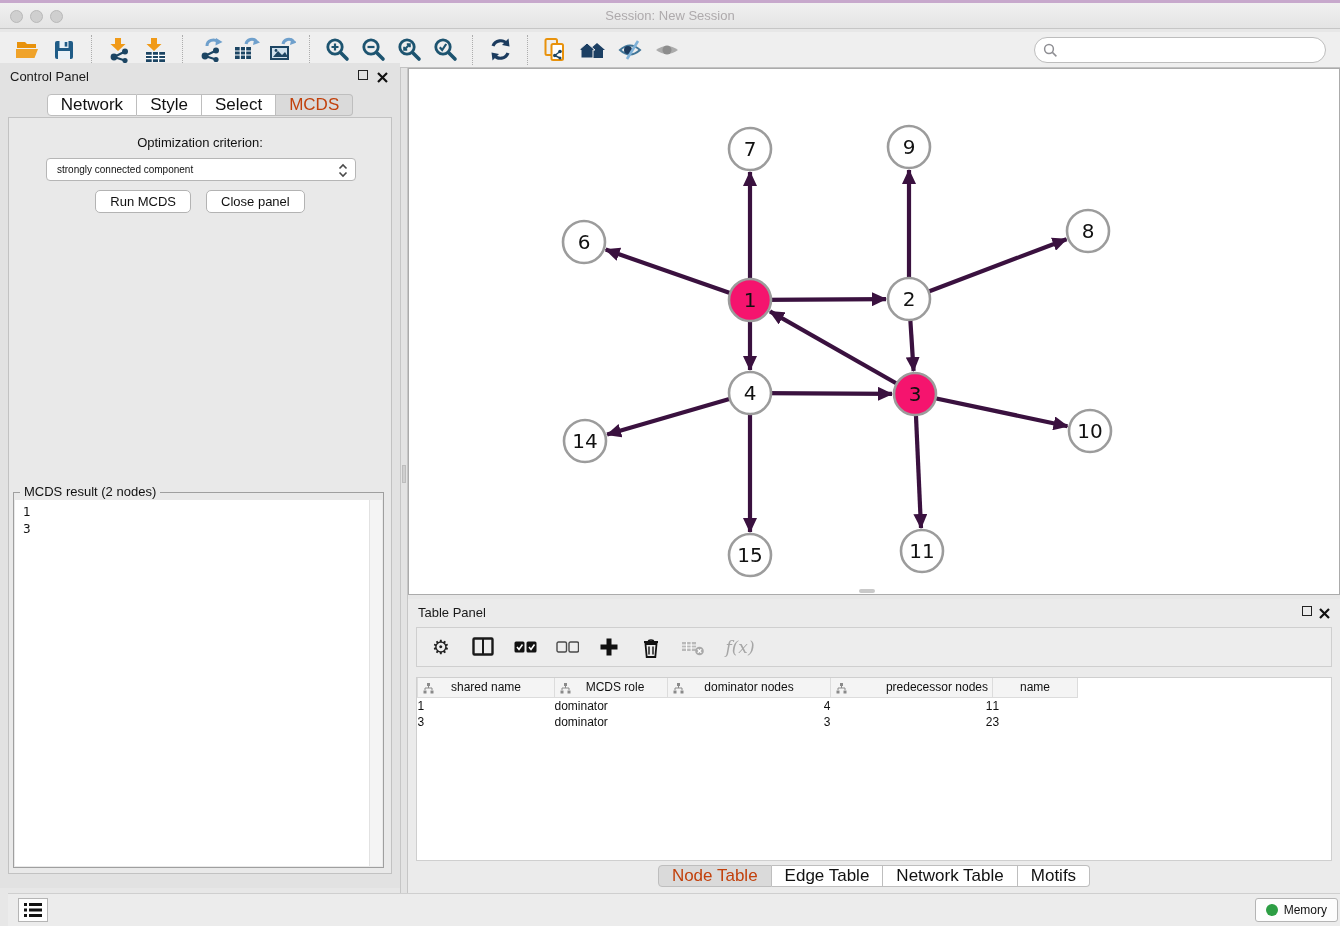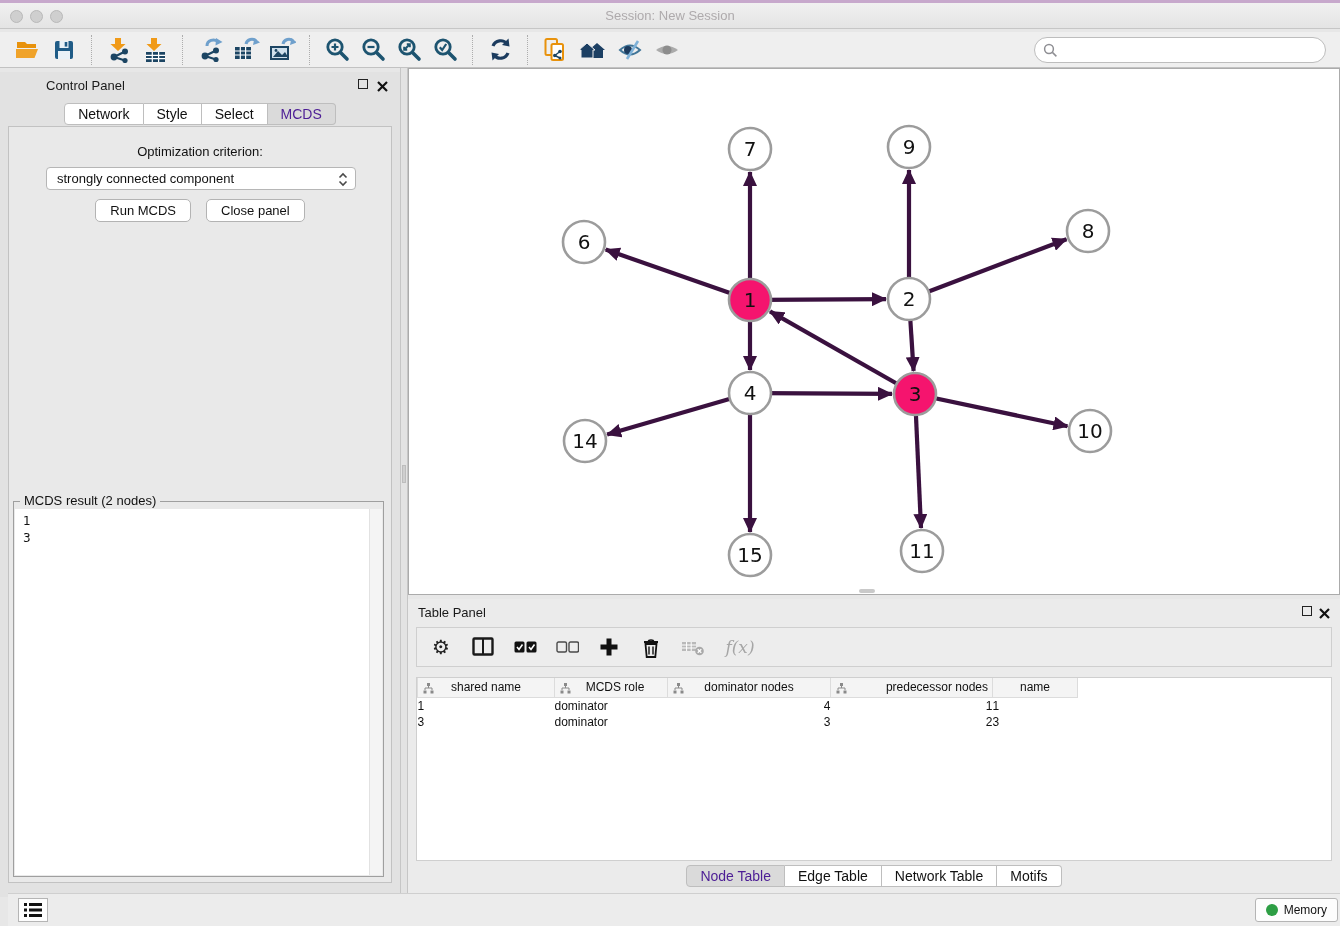--- a/index.html
+++ b/index.html
@@ -20,38 +20,38 @@
   #toolbar{left:0;top:29px;width:1340px;height:36px;background:#EFEFEF;
     border-bottom:1px solid #C2C2C2;display:flex;align-items:center;padding:0 10px;}
   .tbtn{width:30px;height:30px;display:flex;align-items:center;justify-content:center;flex:0 0 auto;margin:0 3px;}
   .tsep{width:1px;height:30px;border-left:1px dotted #ADADAD;margin:0 9px;flex:0 0 auto;}
   #search-wrap{margin-left:auto;margin-right:4px;position:relative;}
   #search-input{width:292px;height:26px;border:1px solid #BDBDBD;border-radius:13px;
     background:#fff;padding:0 10px 0 28px;font-size:13px;outline:none;color:#333;}
   #search-icon{position:absolute;left:9px;top:6px;}
 
   
-  #control-panel{left:0;top:69px;width:400px;height:825px;background:#E2E2E2;padding-left:36px;}
+  #control-panel{left:0;top:60px;width:400px;height:825px;background:#E2E2E2;}
   .panel-head{height:24px;position:relative;}
   .panel-title{font-size:13px;color:#1a1a1a;padding:6px 0 0 10px;}
   .float-icon{position:absolute;top:7px;width:10px;height:10px;border:1.6px solid #222;}
   .close-x{position:absolute;top:6px;}
   #cp-float{right:32px;} #cp-close{right:12px;}
 
   #cp-tabs{position:absolute;left:0;top:31px;width:100%;display:flex;justify-content:center;}
-  .tab{height:22px;line-height:20px;padding:0 13px;font-size:14px;background:#fff;
+  .tab{height:22px;line-height:20px;padding:0 13px;font-size:17px;background:#fff;
     border:1px solid #BEBEBE;border-left:none;color:#111;}
   .tab:first-child{border-left:1px solid #BEBEBE;border-radius:4px 0 0 4px;}
-  .tab.sel-gray{background:#DADADA;color:#4c1d95;border-radius:0 4px 4px 0;}
+  .tab.sel-gray{background:#DADADA;color:#c2410c;border-radius:0 4px 4px 0;}
 
   #cp-box{position:absolute;left:8px;right:8px;top:54px;bottom:14px;
     background:#E9E9E9;border:1px solid #C2C2C2;}
   #opt-label{position:absolute;top:17px;width:100%;text-align:center;font-size:13px;color:#111;}
   #opt-select{position:absolute;left:37px;top:40px;width:310px;height:23px;background:#fff;
-    border:1px solid #B6B6B6;border-radius:4px;font-size:13px;color:#111;
+    border:1px solid #B6B6B6;border-radius:4px;font-size:10px;color:#111;
     display:flex;align-items:center;padding-left:10px;}
   #opt-stepper{position:absolute;right:7px;top:4px;}
   #cp-buttons{position:absolute;top:72px;width:100%;display:flex;justify-content:center;gap:15px;}
   .mac-btn{height:23px;background:#fff;border:1px solid #B3B3B3;border-radius:5px;
     font-size:13px;color:#111;padding:0 14px;display:flex;align-items:center;}
 
   #result-group{position:absolute;left:4px;right:7px;top:374px;bottom:5px;
     border:1px solid #9F9F9F;}
   #result-legend{position:absolute;top:-9px;left:6px;background:#E9E9E9;padding:0 4px;
     font-size:13px;color:#111;}

